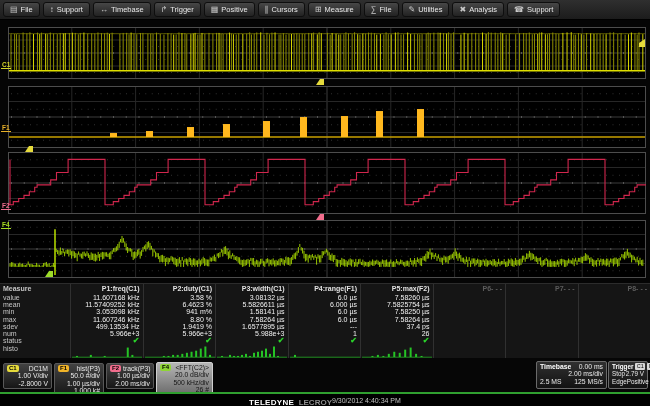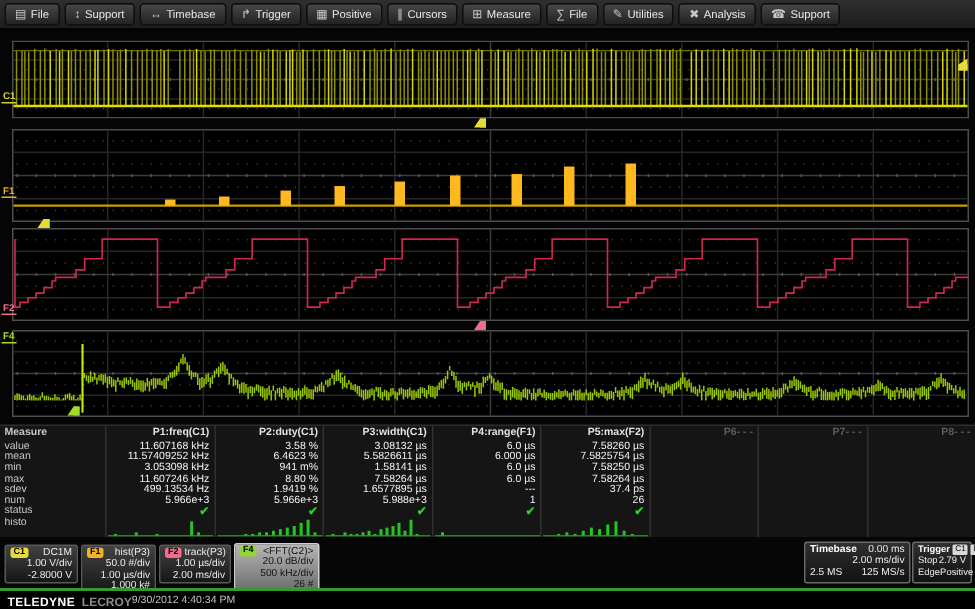--- a/index.html
+++ b/index.html
@@ -48,21 +48,21 @@
          border-radius:2px;line-height:7px;margin-right:2px}
   .mini{background:#d9d9d9;color:#000;font-size:5.5px;line-height:6.5px;padding:0 1.5px;
         border-radius:1px;margin-left:2px;align-self:center}
   .tbx{background:linear-gradient(#303030,#121212);border-color:#6a6a6a}
   .tbx b{font-weight:bold;color:#fff}
   #trgbox .brow{font-size:6.3px}
 
   
   #greenline{position:absolute;top:392px;left:0;width:650px;height:2px;background:#2f9e2f}
   #footer{position:absolute;top:394px;left:0;width:650px;height:12px;background:#000;
-          display:flex;justify-content:flex-start;align-items:center;padding:0 5px}
+          display:flex;justify-content:center;align-items:center;padding:0 5px}
   .tb1{font-weight:bold;font-size:8px;color:#fff;letter-spacing:.3px}
   .tb2{font-size:8px;color:#8d8d8d;font-weight:bold}
   .dt{font-size:7px;color:#c2c2c2}
 </style>
 </head>
 <body>
 
 <div class="screen">
   <div id="menubar">
       <div class="mbtn">

